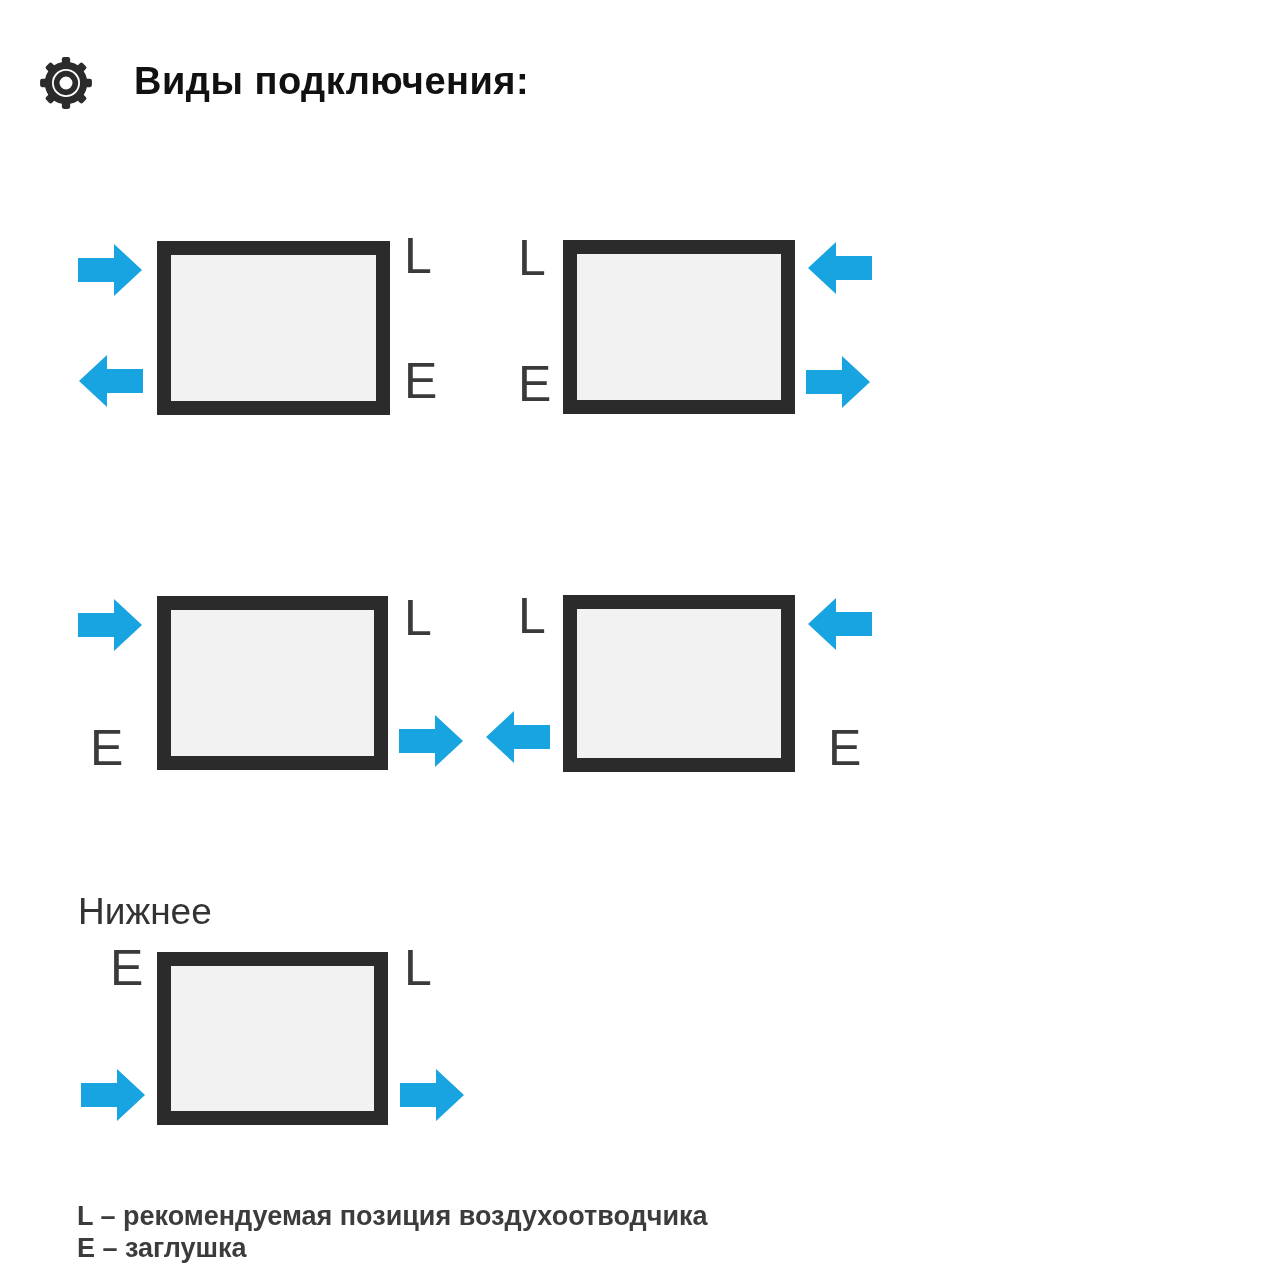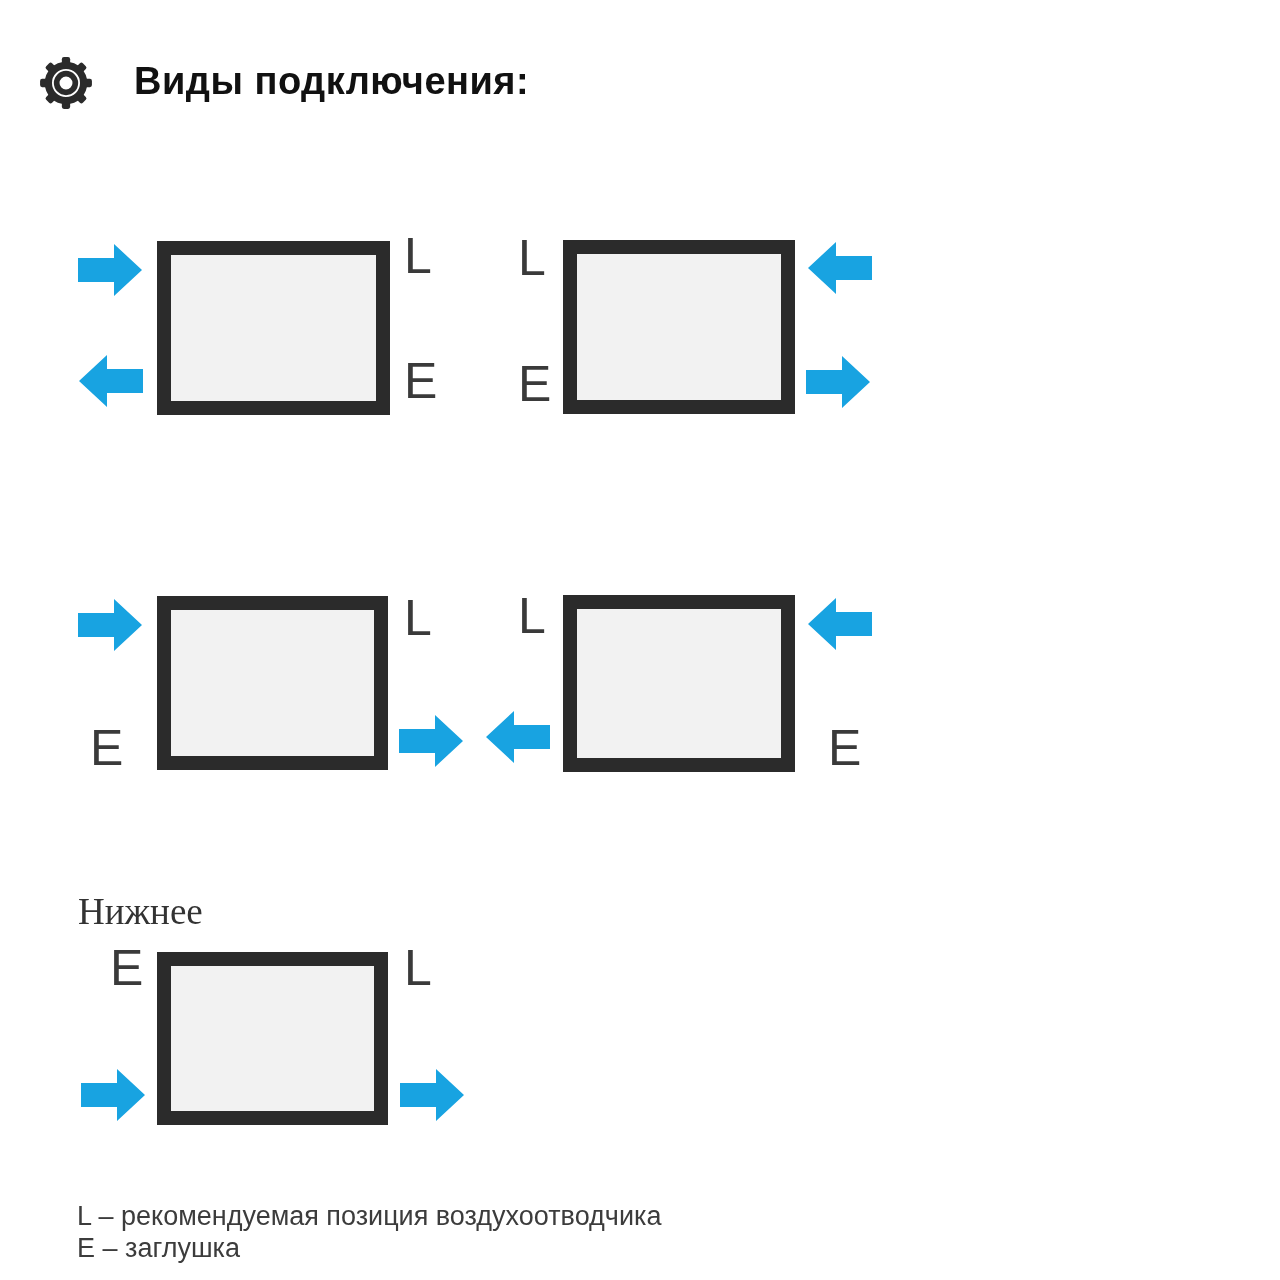--- a/index.html
+++ b/index.html
@@ -26,21 +26,21 @@
   .gear { left: 38px; top: 40px; width: 56px; height: 56px; }
 
   .section-label {
     font-size: 37px;
     font-weight: 400;
     color: #333333;
     line-height: 1.1;
   }
   .label-vertical { left: 78px; top: 165px; }
   .label-diagonal { left: 78px; top: 519px; }
-  .label-bottom   { left: 78px; top: 877px; font-family: Liberation Serif, serif; }
+  .label-bottom   { left: 78px; top: 877px; }
 
   .radiator {
     border: 14px solid #2b2b2b;
     background: #f2f2f2;
   }
   .rect-v-left  { left: 157px; top: 226px; width: 233px; height: 174px; }
   .rect-v-right { left: 563px; top: 225px; width: 232px; height: 174px; }
   .rect-d-left  { left: 157px; top: 581px; width: 231px; height: 174px; }
   .rect-d-right { left: 563px; top: 580px; width: 232px; height: 177px; }
   .rect-b       { left: 157px; top: 937px; width: 231px; height: 173px; }
@@ -72,21 +72,21 @@
   .a-v-right-out { left: 806px; top: 341px; }
   .a-d-left-in   { left: 78px;  top: 584px; }
   .a-d-left-out  { left: 399px; top: 700px; }
   .a-d-right-in  { left: 808px; top: 583px; }
   .a-d-right-out { left: 486px; top: 696px; }
   .a-b-in        { left: 81px;  top: 1054px; }
   .a-b-out       { left: 400px; top: 1054px; }
 
   .legend-line {
     font-size: 27px;
-    font-weight: 400;
+    font-weight: 700;
     color: #3c3c3c;
     line-height: 1.2;
   }
   .legend-l { left: 77px; top: 1185px; }
   .legend-e { left: 77px; top: 1217px; }
 </style>
 </head>
 <body>
 
 <div class="page">

